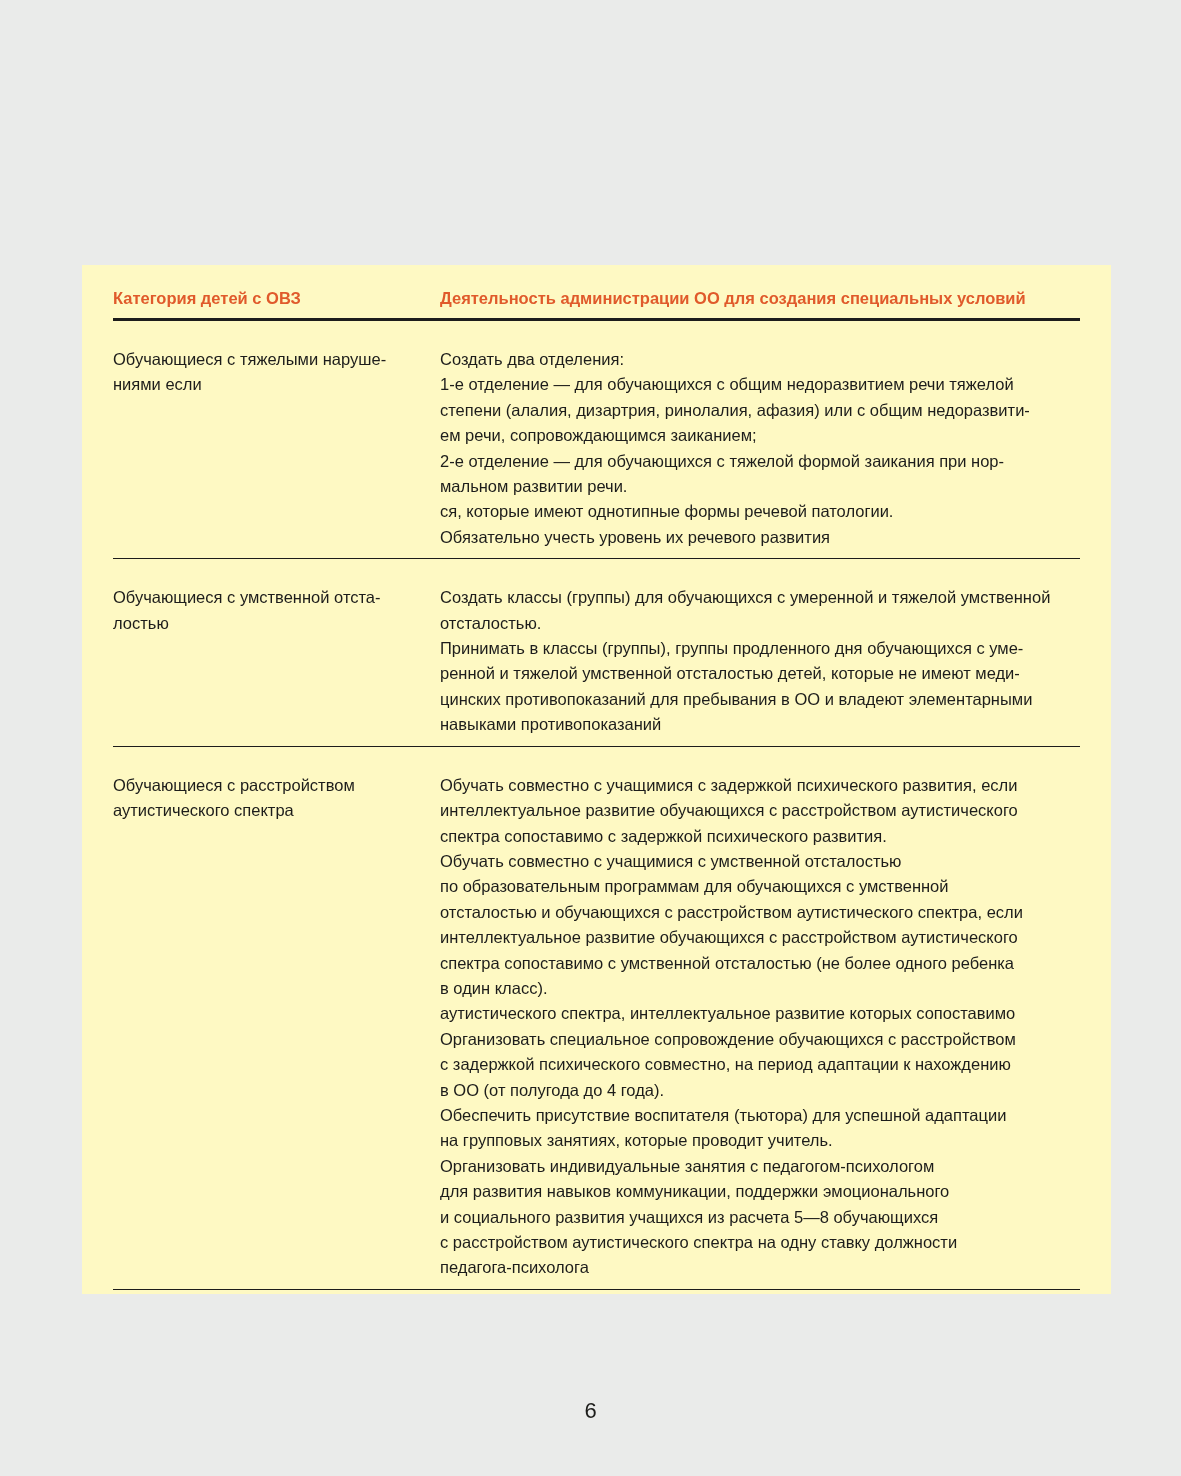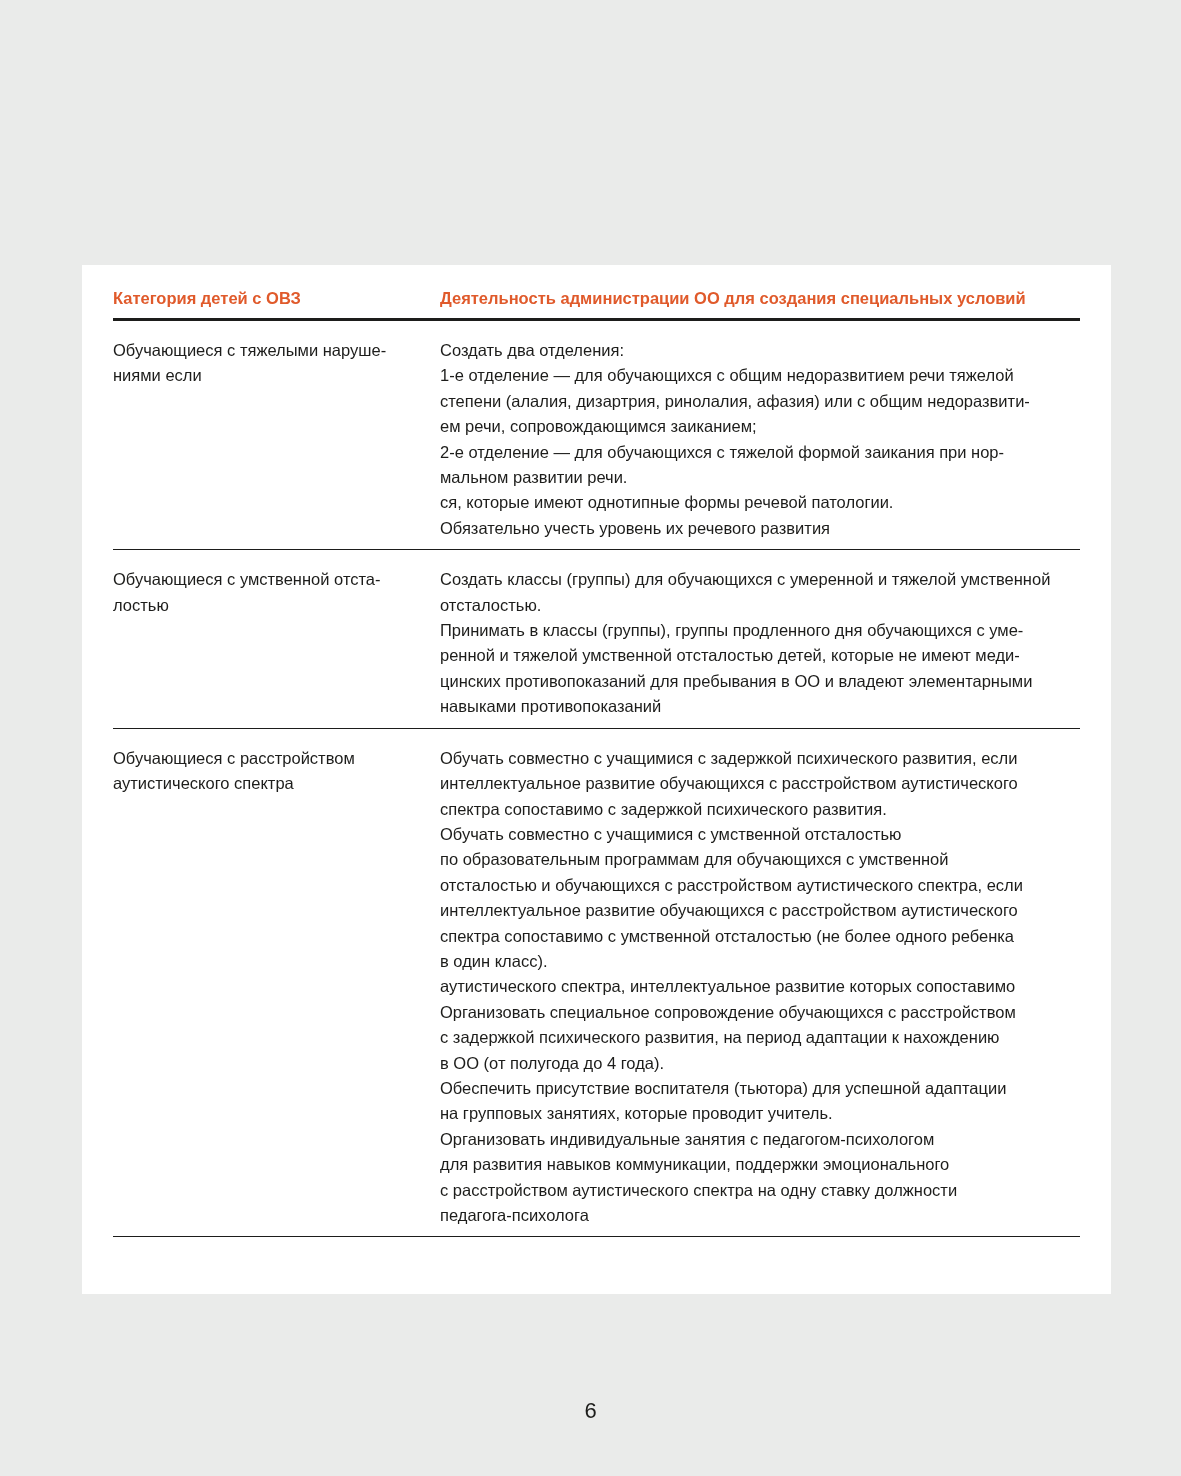--- a/index.html
+++ b/index.html
@@ -8,21 +8,21 @@
     background: #eaebea;
     position: relative;
     font-family: "Liberation Sans", "DejaVu Sans", sans-serif;
     color: #1d1d1b;
     overflow: hidden;
   }
   .sheet {
     position: absolute;
     left: 82px; top: 265px;
     width: 1029px; height: 1029px;
-    background: #ffffff;
+    background: #fef9c3;
   }
   .table {
     position: absolute;
     left: 31px; top: 0;
     width: 967px;
   }
   .thead {
     display: flex;
     height: 56px;
     align-items: flex-end;
@@ -34,21 +34,21 @@
     color: #e05a2b;
     font-weight: bold;
     font-size: 16.5px;
     padding-bottom: 10px;
   }
   .c1 { width: 327px; flex: 0 0 327px; }
   .c2 { flex: 1; }
   .row {
     display: flex;
     border-bottom: 1px solid #1d1d1b;
-    padding-top: 17px;
+    padding-top: 26px;
     padding-bottom: 8px;
   }
   .cell-text {
     font-size: 16.5px;
     line-height: 25.4px;
   }
   .line { display: block; white-space: nowrap; }
   .page-number {
     position: absolute;
     left: 0; width: 1181px;
@@ -110,26 +110,27 @@
         <span class="line">интеллектуальное развитие обучающихся с расстройством аутистического</span>
         <span class="line">спектра сопоставимо с задержкой психического развития.</span>
         <span class="line">Обучать совместно с учащимися с умственной отсталостью</span>
         <span class="line">по образовательным программам для обучающихся с умственной</span>
         <span class="line">отсталостью и обучающихся с расстройством аутистического спектра, если</span>
         <span class="line">интеллектуальное развитие обучающихся с расстройством аутистического</span>
         <span class="line">спектра сопоставимо с умственной отсталостью (не более одного ребенка</span>
         <span class="line">в один класс).</span>
         <span class="line">аутистического спектра, интеллектуальное развитие которых сопоставимо</span>
         <span class="line">Организовать специальное сопровождение обучающихся с расстройством</span>
-        <span class="line">с задержкой психического развития, на период адаптации к нахождению</span>
+        <span class="line">с задержкой психического совместно, на период адаптации к нахождению</span>
         <span class="line">в ОО (от полугода до 4 года).</span>
         <span class="line">Обеспечить присутствие воспитателя (тьютора) для успешной адаптации</span>
         <span class="line">на групповых занятиях, которые проводит учитель.</span>
         <span class="line">Организовать индивидуальные занятия с педагогом-психологом</span>
         <span class="line">для развития навыков коммуникации, поддержки эмоционального</span>
+        <span class="line">и социального развития учащихся из расчета 5—8 обучающихся</span>
         <span class="line">с расстройством аутистического спектра на одну ставку должности</span>
         <span class="line">педагога-психолога</span>
       </div>
     </div>
   </div>
 </div>
 
 <div class="page-number">6</div>
 
 </body></html>

